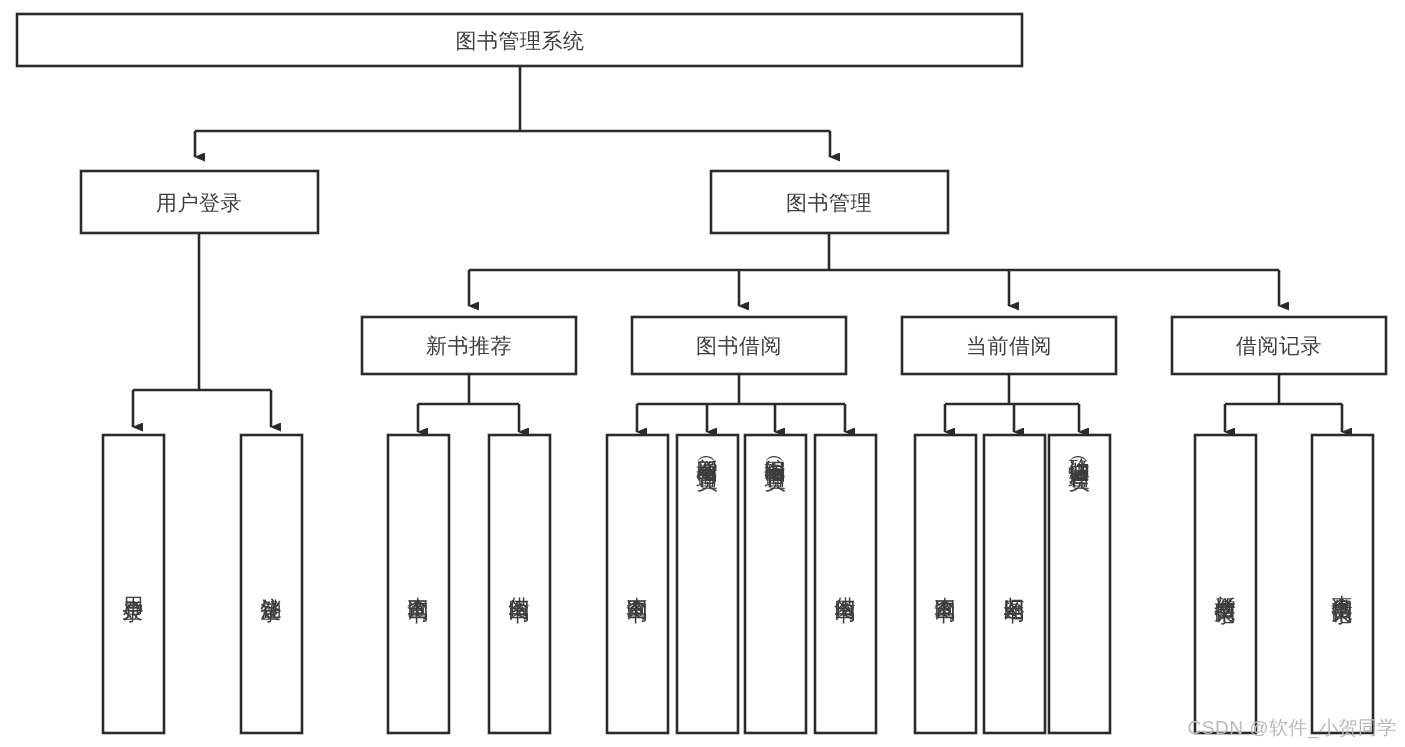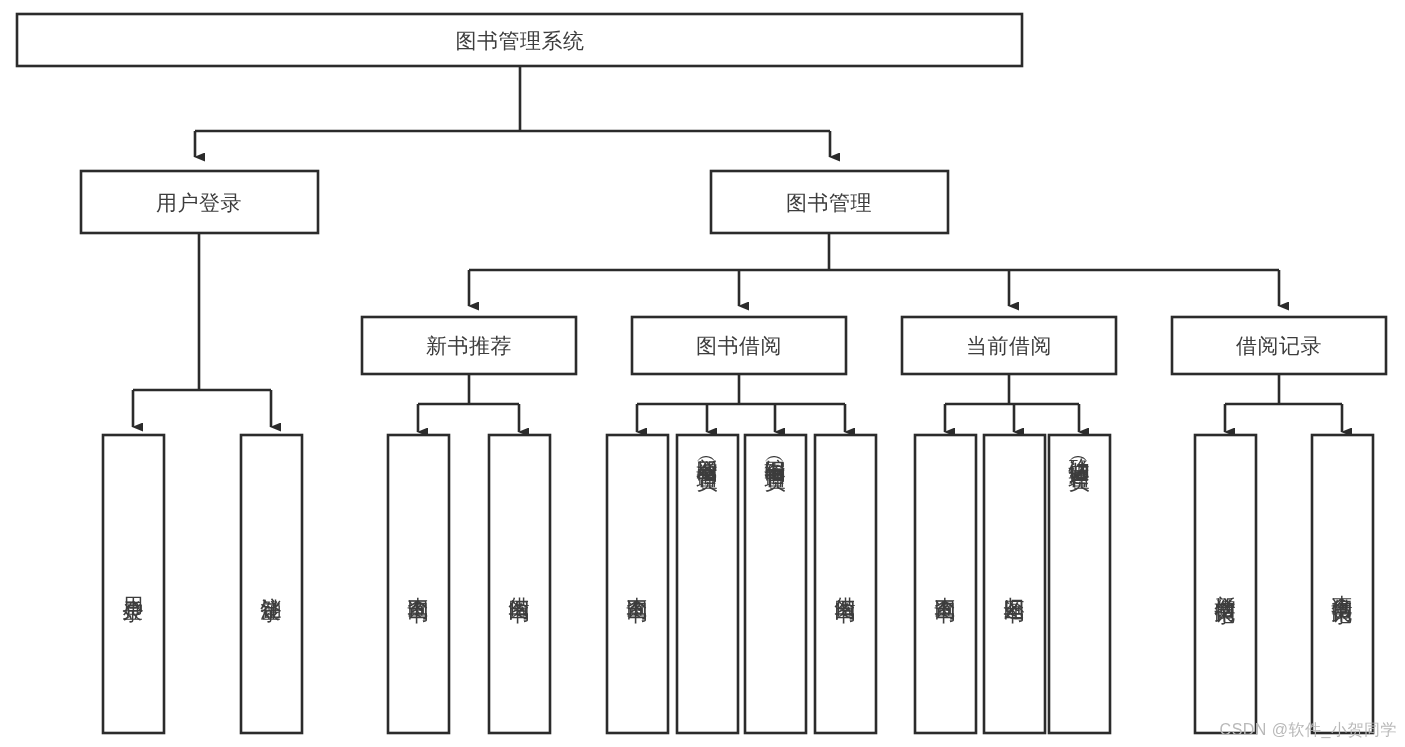--- a/index.html
+++ b/index.html
@@ -64,21 +64,21 @@
     color: #3d3d3d;
     letter-spacing: 2px;
     line-height: 1;
     white-space: nowrap;
   }
   .watermark {
     position: absolute;
     right: 8px;
     bottom: 6px;
     font-family: "Liberation Sans", "DejaVu Sans", sans-serif;
-    font-size: 16px;
+    font-size: 19px;
     color: #b9b9b9;
     letter-spacing: 0.5px;
     white-space: nowrap;
   }
 </style>
 </head>
 <body>
 
 <div id="diagram-root">
 

